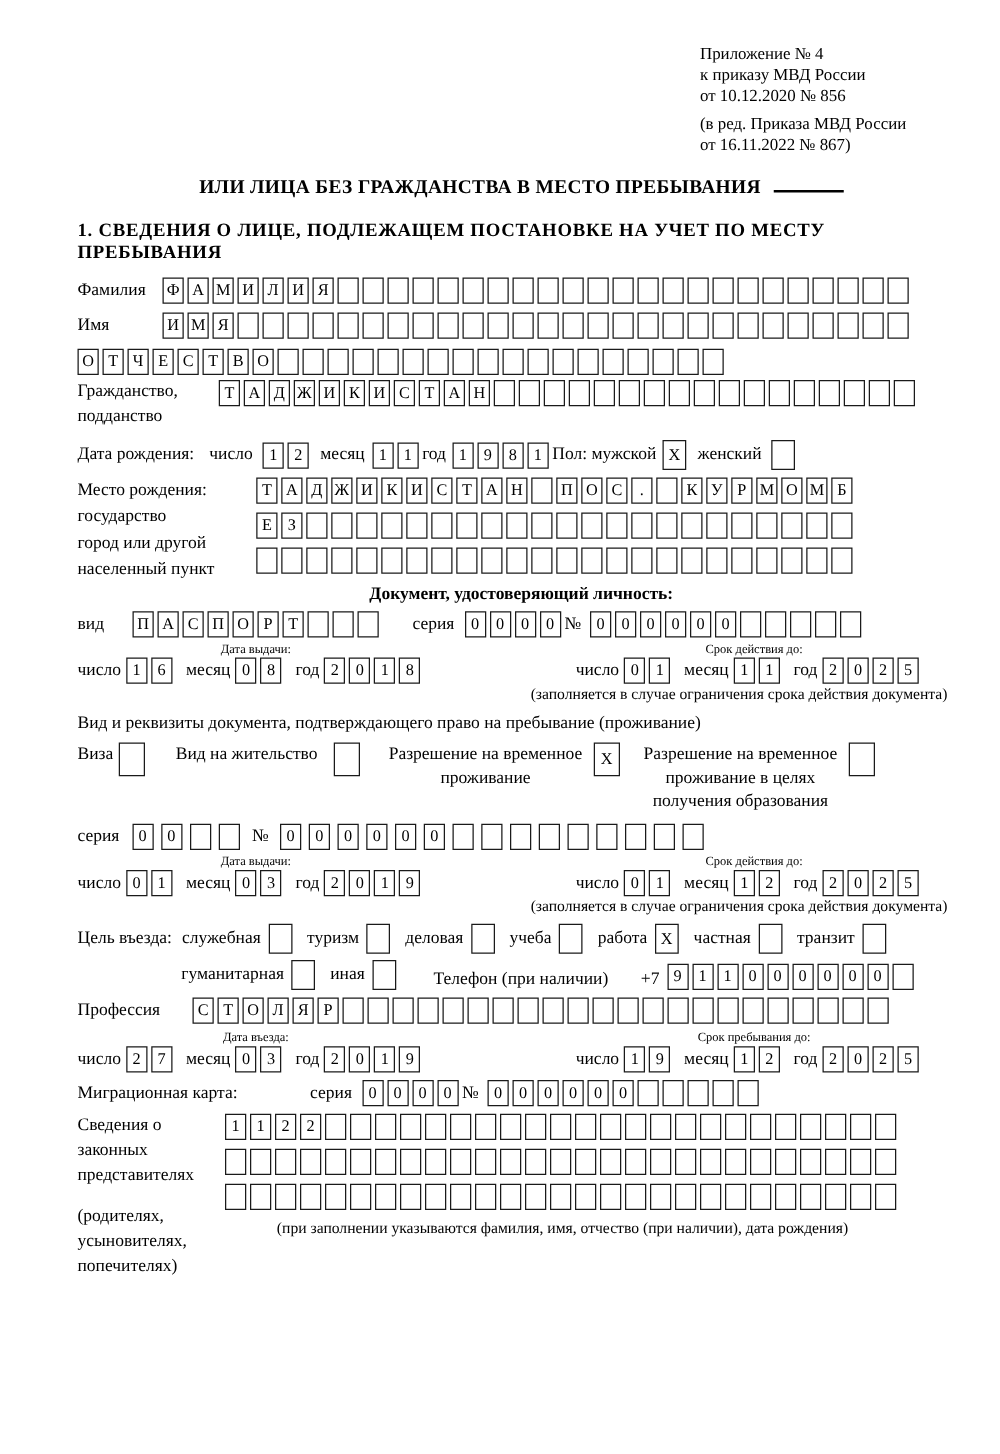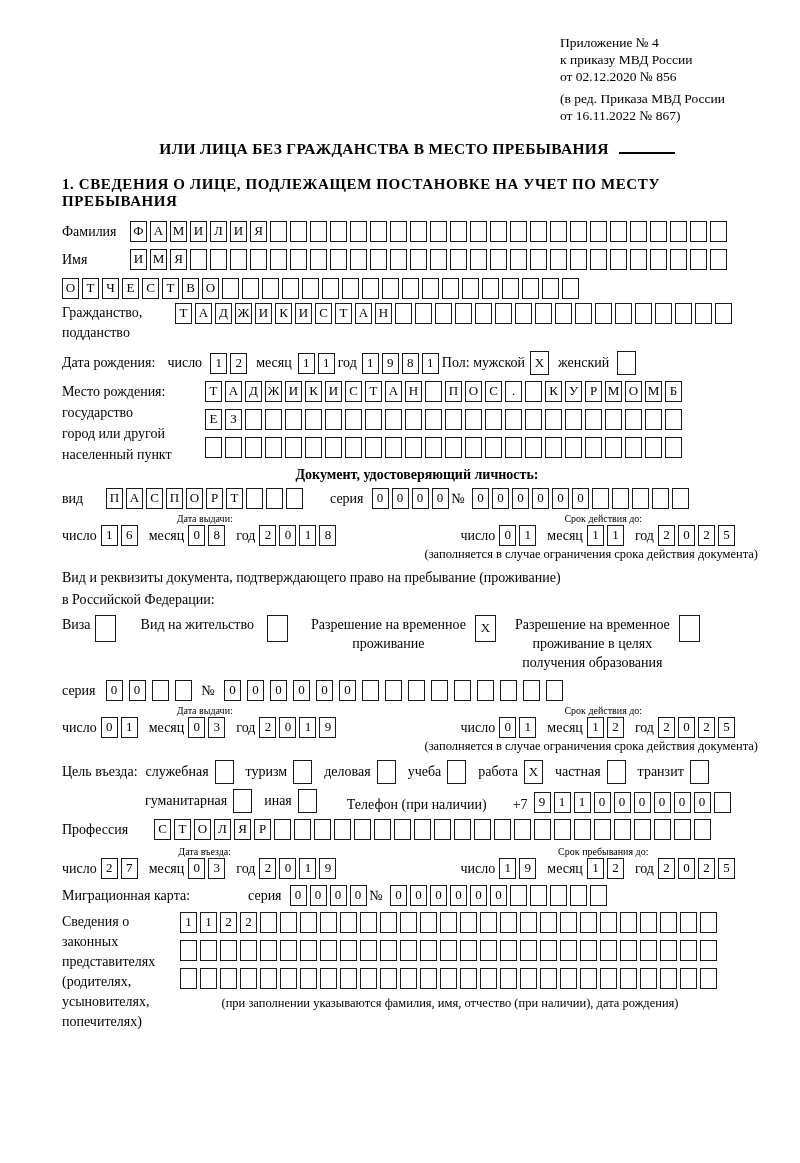--- a/index.html
+++ b/index.html
@@ -67,21 +67,21 @@
   .purpose-line .p-item .lbl { margin-right:6px; }
 </style>
 </head>
 <body>
 
 <div class="page">
 
   <div class="hdr-block small">
     <div>Приложение № 4</div>
     <div>к приказу МВД России</div>
-    <div>от 02.12.2020 № 856</div>
+    <div>от 10.12.2020 № 856</div>
     <div class="gap"></div>
     <div>(в ред. Приказа МВД России</div>
     <div>от 16.11.2022 № 867)</div>
   </div>
 
 
   <div class="title">
     <div><span>ИЛИ ЛИЦА БЕЗ ГРАЖДАНСТВА В МЕСТО ПРЕБЫВАНИЯ</span><span class="title-underline"></span></div>
   </div>
 
@@ -180,21 +180,20 @@
         <span class="boxes"><span class="cbox">1</span><span class="cbox">1</span></span>
         <span class="lbl">год</span>
         <span class="boxes"><span class="cbox">2</span><span class="cbox">0</span><span class="cbox">2</span><span class="cbox">5</span></span>
       </div>
     </div>
   </div>
   <div class="note right-note">(заполняется в случае ограничения срока действия документа)</div>
 
   <div class="lbl" style="margin-top:5px; line-height:22px;">
     <span style="display:block;">Вид и реквизиты документа, подтверждающего право на пребывание (проживание)</span>
-    <span style="display:block;">в Российской Федерации:</span>
   </div>
 
   <div class="opts">
     <div class="opt">
       <span class="olabel">Виза</span>
       <span class="boxes lg" style="margin-left:4px;"><span class="cbox"></span></span>
     </div>
     <div class="opt" style="margin-left:22px;">
       <span class="olabel">Вид на жительство</span>
       <span class="boxes lg" style="margin-left:13px;"><span class="cbox"></span></span>
@@ -339,21 +338,21 @@
     <span class="lbl">№</span>
     <span class="inline-gap" style="width:7px;"></span>
     <span class="boxes"><span class="cbox">0</span><span class="cbox">0</span><span class="cbox">0</span><span class="cbox">0</span><span class="cbox">0</span><span class="cbox">0</span><span class="cbox"></span><span class="cbox"></span><span class="cbox"></span><span class="cbox"></span><span class="cbox"></span></span>
   </div>
 
   <div class="frow-top" style="margin-top:6px;">
     <span class="flabel lbl" style="width:118px; line-height:20px;">
       <span style="display:block;">Сведения о</span>
       <span style="display:block;">законных</span>
       <span style="display:block;">представителях</span>
-      <span style="display:block;">(родителях,</span>
+      <span style="display:block;margin-top:13px;">(родителях,</span>
       <span style="display:block;">усыновителях,</span>
       <span style="display:block;">попечителях)</span>
     </span>
     <span class="stackrows">
       <span class="boxes"><span class="cbox">1</span><span class="cbox">1</span><span class="cbox">2</span><span class="cbox">2</span><span class="cbox"></span><span class="cbox"></span><span class="cbox"></span><span class="cbox"></span><span class="cbox"></span><span class="cbox"></span><span class="cbox"></span><span class="cbox"></span><span class="cbox"></span><span class="cbox"></span><span class="cbox"></span><span class="cbox"></span><span class="cbox"></span><span class="cbox"></span><span class="cbox"></span><span class="cbox"></span><span class="cbox"></span><span class="cbox"></span><span class="cbox"></span><span class="cbox"></span><span class="cbox"></span><span class="cbox"></span><span class="cbox"></span></span>
       <span class="boxes"><span class="cbox"></span><span class="cbox"></span><span class="cbox"></span><span class="cbox"></span><span class="cbox"></span><span class="cbox"></span><span class="cbox"></span><span class="cbox"></span><span class="cbox"></span><span class="cbox"></span><span class="cbox"></span><span class="cbox"></span><span class="cbox"></span><span class="cbox"></span><span class="cbox"></span><span class="cbox"></span><span class="cbox"></span><span class="cbox"></span><span class="cbox"></span><span class="cbox"></span><span class="cbox"></span><span class="cbox"></span><span class="cbox"></span><span class="cbox"></span><span class="cbox"></span><span class="cbox"></span><span class="cbox"></span></span>
       <span class="boxes"><span class="cbox"></span><span class="cbox"></span><span class="cbox"></span><span class="cbox"></span><span class="cbox"></span><span class="cbox"></span><span class="cbox"></span><span class="cbox"></span><span class="cbox"></span><span class="cbox"></span><span class="cbox"></span><span class="cbox"></span><span class="cbox"></span><span class="cbox"></span><span class="cbox"></span><span class="cbox"></span><span class="cbox"></span><span class="cbox"></span><span class="cbox"></span><span class="cbox"></span><span class="cbox"></span><span class="cbox"></span><span class="cbox"></span><span class="cbox"></span><span class="cbox"></span><span class="cbox"></span><span class="cbox"></span></span>
       <span class="note" style="display:block; text-align:center; margin-top:6px;">(при заполнении указываются фамилия, имя, отчество (при наличии), дата рождения)</span>
     </span>
   </div>

